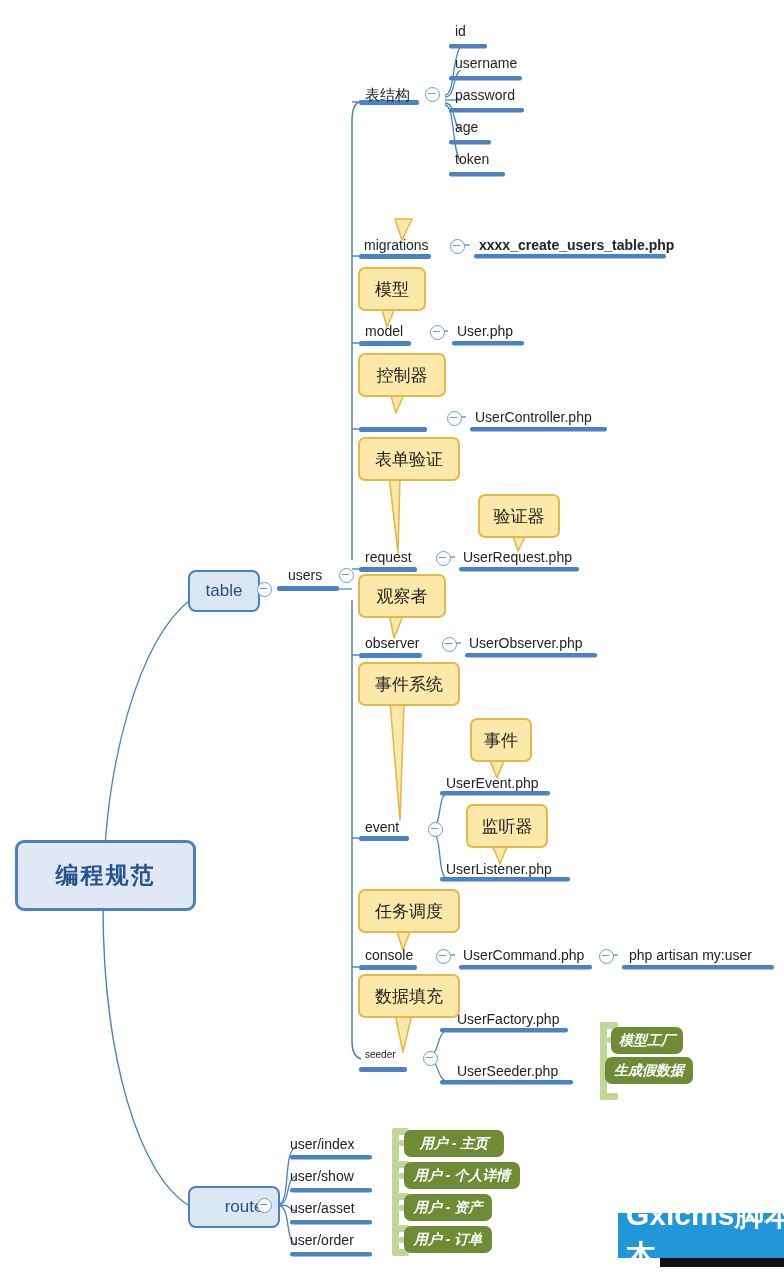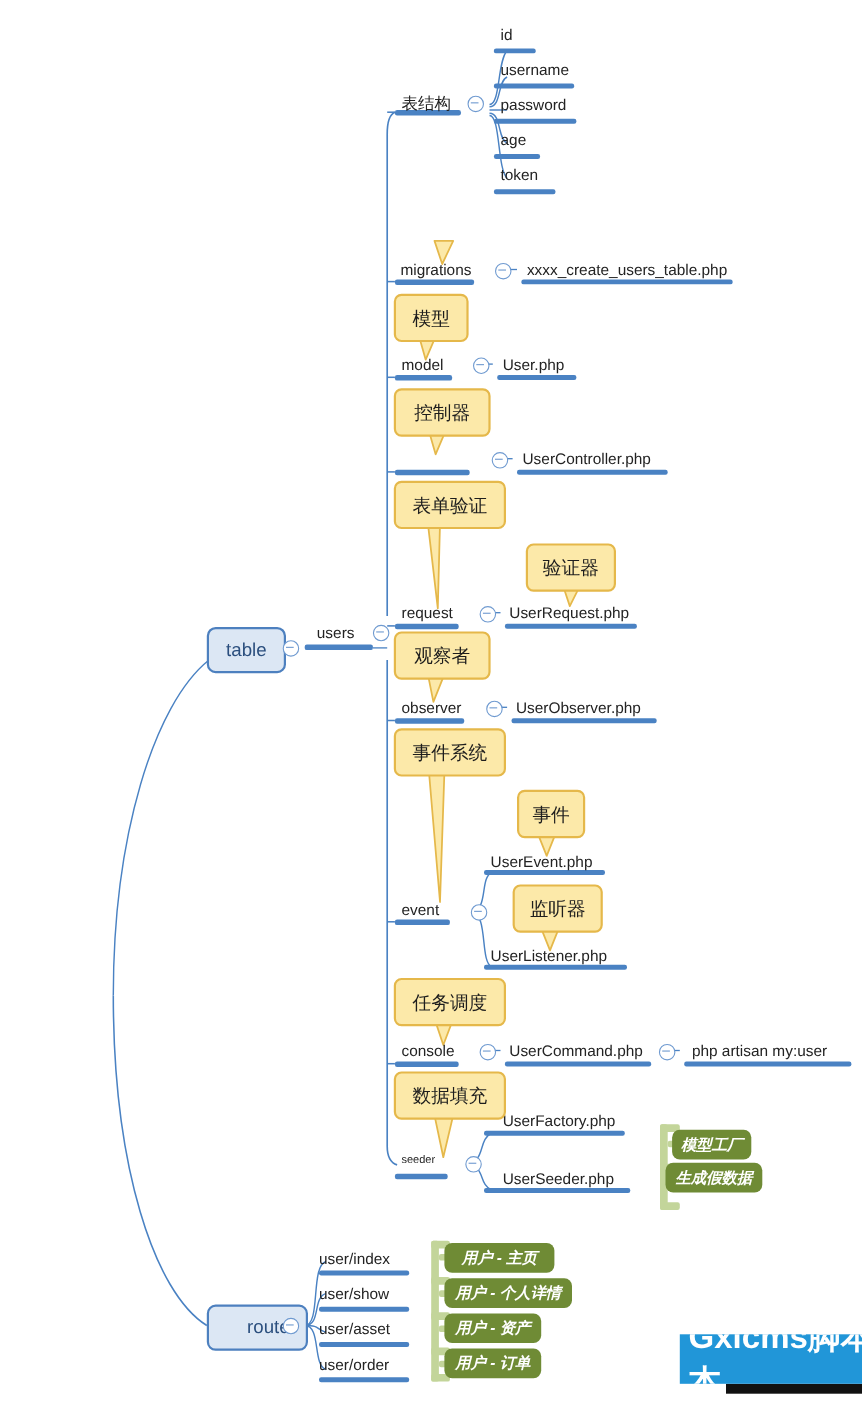--- a/index.html
+++ b/index.html
@@ -263,20 +263,23 @@
       <path d="M512,533 L527,533 L518,551 Z"></path>
       <path d="M389,613 L404,613 L394,638 Z"></path>
       <path d="M390,702 L404,702 L400,820 Z"></path>
       <path d="M489,758 L505,758 L497,778 Z"></path>
       <path d="M492,844 L508,844 L500,864 Z"></path>
       <path d="M396,929 L411,929 L403,950 Z"></path>
       <path d="M395,1014 L412,1014 L403,1052 Z"></path>
     </g>
   </svg>
 
+  <div class="rootnode" style="left:15px;top:840px;width:175px;height:65px;font-size:23px;">
+    <span>编程规范</span>
+  </div>
 
   <div class="boxnode" style="left:188px;top:570px;width:68px;height:38px;font-size:17px;">
     <span>table</span>
   </div>
   <div class="boxnode" style="left:188px;top:1186px;width:68px;height:38px;font-size:17px;padding-left:20px;">
     <span>route</span>
   </div>
 
   <div class="toggle" style="left:257px;top:582px;"></div>
   <div class="toggle" style="left:257px;top:1198px;"></div>
@@ -296,21 +299,21 @@
 
   <div class="leaf" style="left:365px;top:87px;font-size:15px;">表结构</div>
 
   <div class="leaf" style="left:455px;top:24px;font-size:14px;">id</div>
   <div class="leaf" style="left:455px;top:56px;font-size:14px;">username</div>
   <div class="leaf" style="left:455px;top:88px;font-size:14px;">password</div>
   <div class="leaf" style="left:455px;top:120px;font-size:14px;">age</div>
   <div class="leaf" style="left:455px;top:152px;font-size:14px;">token</div>
 
   <div class="leaf" style="left:364px;top:238px;font-size:14px;">migrations</div>
-  <div class="leaf" style="left:479px;top:238px;font-size:14px;">xxxx_create_users_table.php</div>
+  <div class="leaf" style="left:479px;top:238px;font-size:14px;font-weight:bold;">xxxx_create_users_table.php</div>
 
   <div class="leaf" style="left:365px;top:324px;font-size:14px;">model</div>
   <div class="leaf" style="left:457px;top:324px;font-size:14px;">User.php</div>
 
   <div class="leaf" style="left:365px;top:386px;font-size:10px;">controller</div>
   <div class="leaf" style="left:475px;top:410px;font-size:14px;">UserController.php</div>
 
   <div class="leaf" style="left:365px;top:550px;font-size:14px;">request</div>
   <div class="leaf" style="left:463px;top:550px;font-size:14px;">UserRequest.php</div>
 

